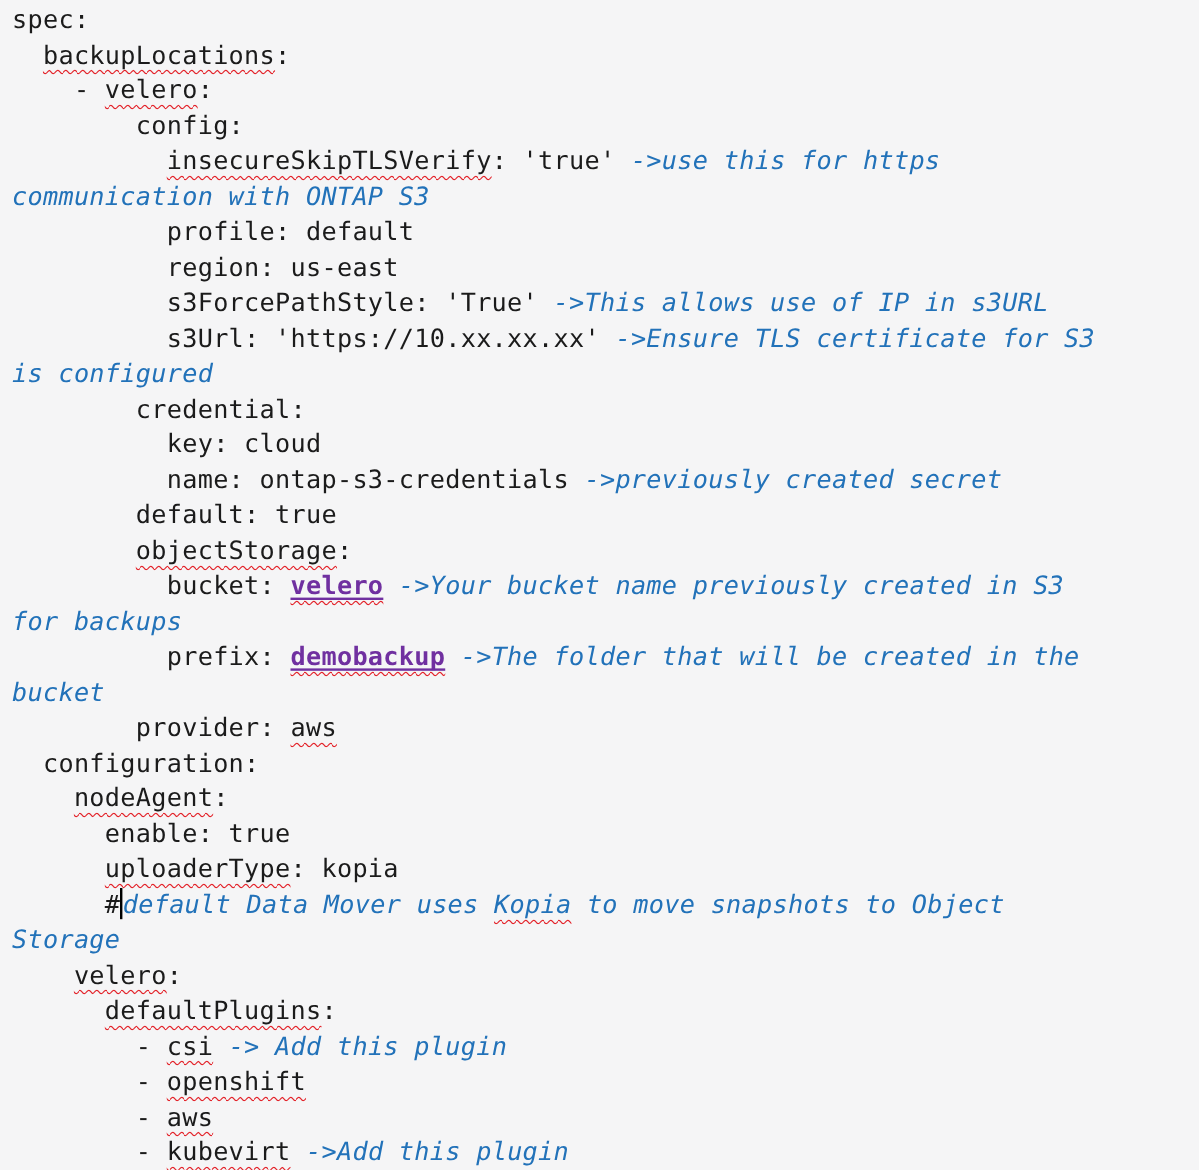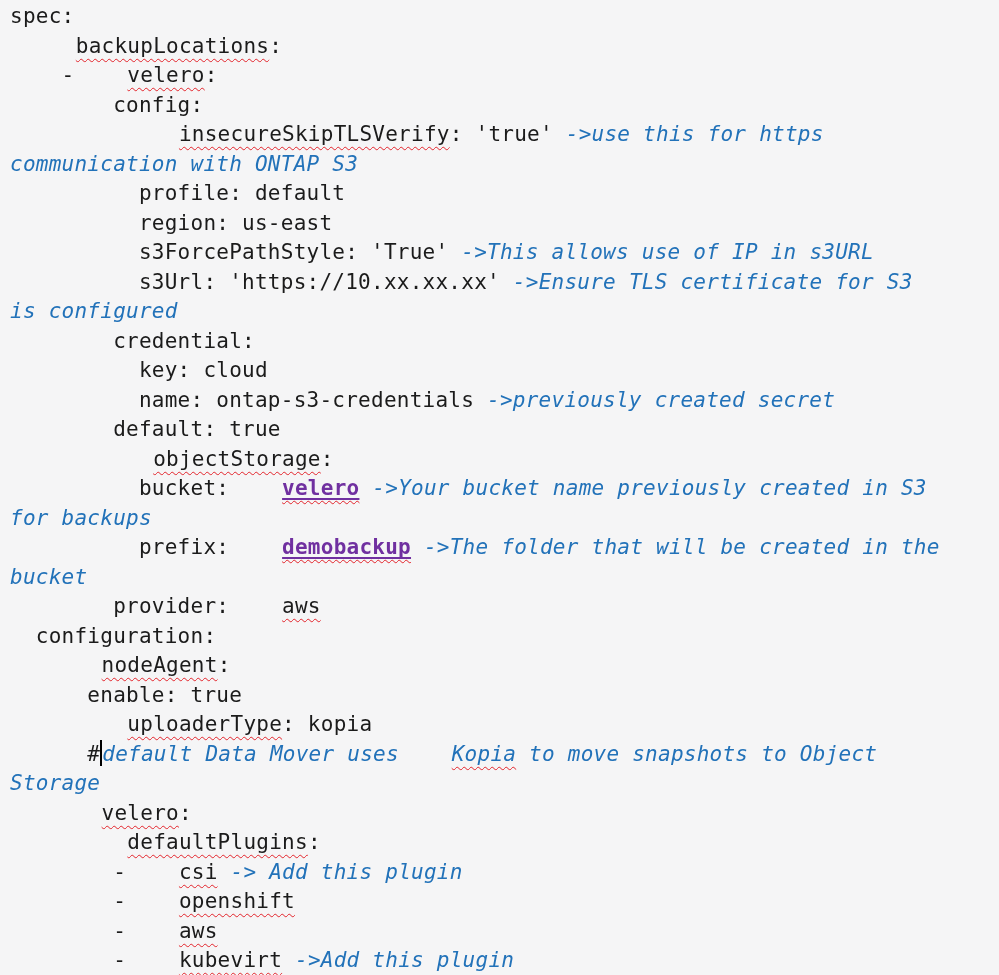--- a/index.html
+++ b/index.html
@@ -39,21 +39,20 @@
     text-decoration-thickness: 2px;
     text-underline-offset: 3px;
   }
   .sp {
     text-decoration: underline;
     text-decoration-style: wavy;
     text-decoration-color: var(--red);
     text-decoration-thickness: 1.4px;
     text-underline-offset: 5px;
     text-decoration-skip-ink: none;
-    margin-left: 40px;
   }
   .caret {
     display: inline-block;
     width: 2px;
     height: 26px;
     background: #000;
     vertical-align: -5px;
   }
 </style>
 </head>

